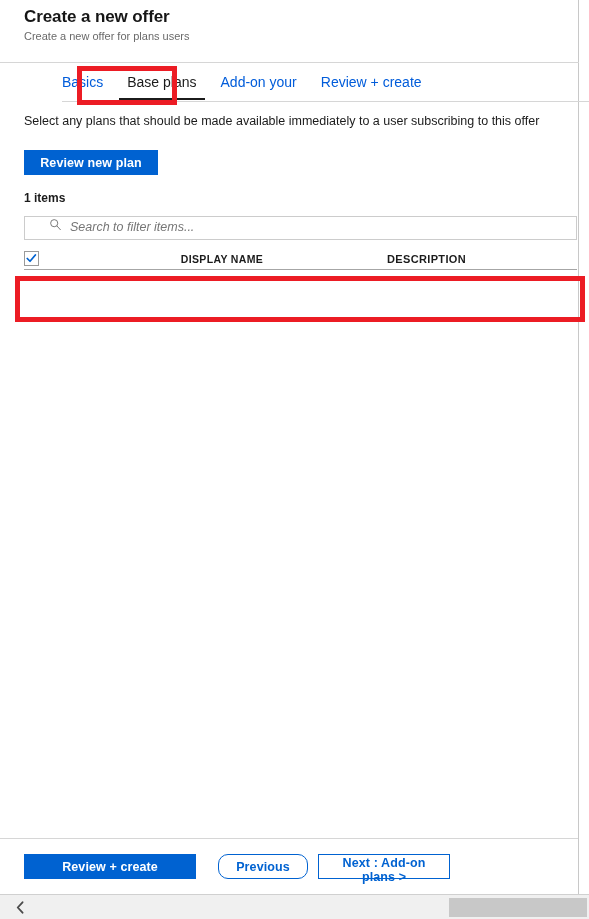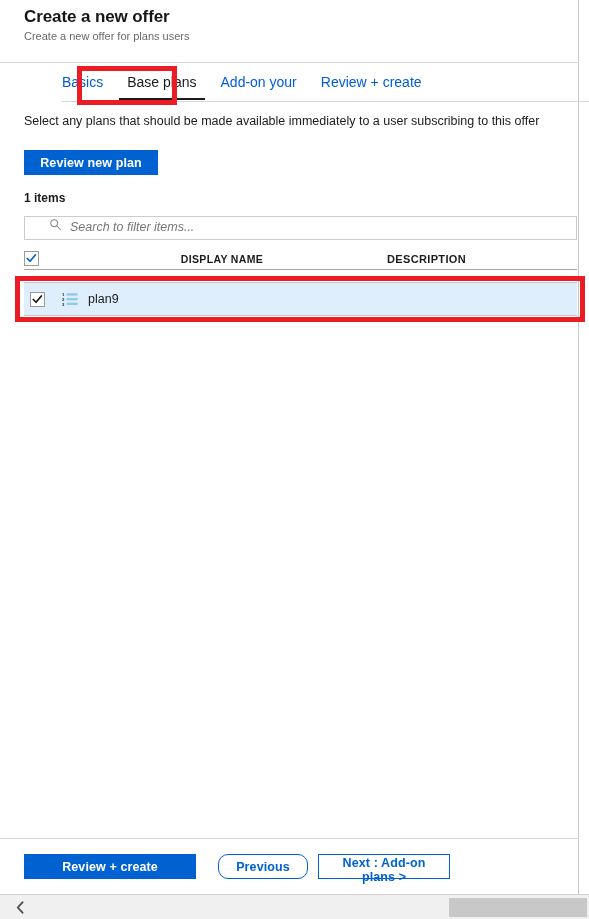--- a/index.html
+++ b/index.html
@@ -322,38 +322,20 @@
     <div class="table-head">
       <span class="cb">
         <svg viewBox="0 0 12 12" width="11" height="11">
           <path d="M1.4 6.0 L4.4 9.0 L10.2 2.2" fill="none" stroke="#0062d1" stroke-width="1.9" stroke-linecap="round" stroke-linejoin="round"></path>
         </svg>
       </span>
       <span class="col-display">DISPLAY NAME</span>
       <span class="col-desc">DESCRIPTION</span>
     </div>
 
-    <div class="table-row">
-      <span class="cb" style="margin-left:6px;">
-        <svg viewBox="0 0 12 12" width="11" height="11">
-          <path d="M1.4 6.0 L4.4 9.0 L10.2 2.2" fill="none" stroke="#1b1b1b" stroke-width="1.9" stroke-linecap="round" stroke-linejoin="round"></path>
-        </svg>
-      </span>
-      <span class="list-icon">
-        <svg viewBox="0 0 16 14" width="16" height="14">
-          <text x="0" y="4.4" font-size="4.3" font-family="Liberation Sans, sans-serif" font-weight="bold" fill="#1b1b1b">1</text>
-          <text x="0" y="9.1" font-size="4.3" font-family="Liberation Sans, sans-serif" font-weight="bold" fill="#1b1b1b">2</text>
-          <text x="0" y="13.8" font-size="4.3" font-family="Liberation Sans, sans-serif" font-weight="bold" fill="#1b1b1b">3</text>
-          <rect x="4.6" y="1.3" width="11" height="2.3" fill="#8fcaea"></rect>
-          <rect x="4.6" y="6.0" width="11" height="2.3" fill="#8fcaea"></rect>
-          <rect x="4.6" y="10.7" width="11" height="2.3" fill="#8fcaea"></rect>
-        </svg>
-      </span>
-      <span class="row-name">plan9</span>
-    </div>
 
     <div class="footer">
       <button class="btn btn-primary">Review + create</button>
       <button class="btn btn-secondary" id="btn-previous">Previous</button>
       <button class="btn btn-secondary" id="btn-next">Next : Add-on plans &gt;</button>
     </div>
   </div>
 
   <div class="redbox" id="redbox-tab"></div>
   <div class="redbox" id="redbox-row"></div>

